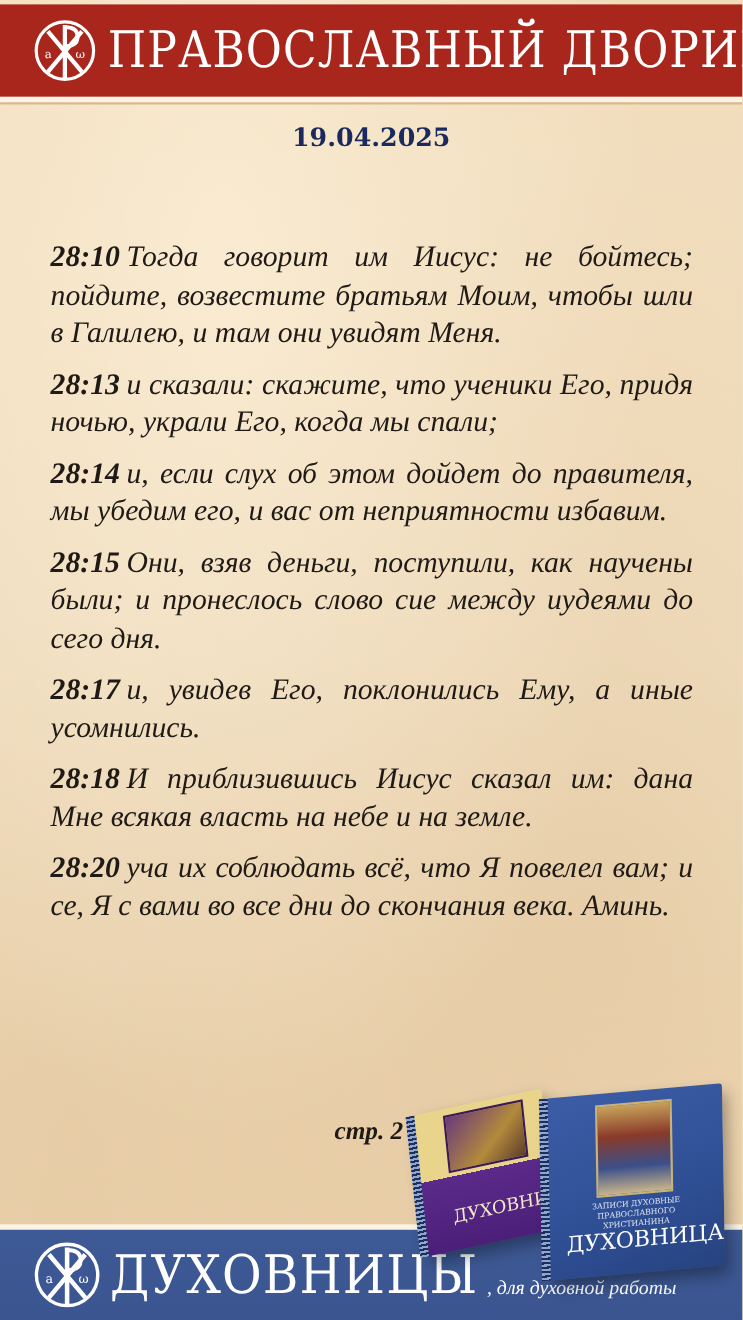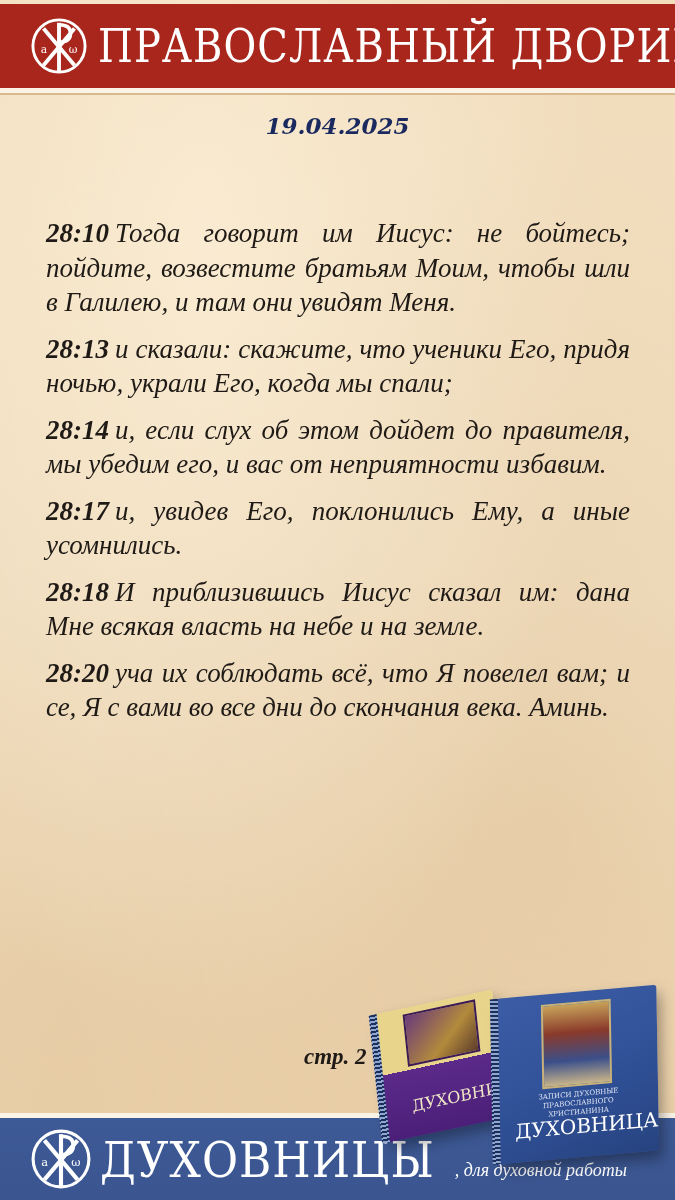--- a/index.html
+++ b/index.html
@@ -34,55 +34,55 @@
     font-size: 40px;
     letter-spacing: 1px;
     transform: scaleY(1.15);
     white-space: nowrap;
     font-weight: normal;
   }
   
   .reading-head {
     position: absolute; left: 0; top: 112px; width: 675px;
     text-align: center; color: #1b2a5e; font-weight: bold;
-    font-family: "DejaVu Serif", serif; font-size: 23px; line-height: 28px; font-style: italic;
+    font-family: "DejaVu Serif", serif; font-size: 23px; line-height: 28px;
   }
   
   .verses {
     position: absolute; left: 34px; top: 204px; width: 608px;
     color: #1f1a16;
     font-family: "Liberation Serif", serif;
     font-style: italic;
     font-size: 27px;
     line-height: 34.5px;
     text-align: justify;
   }
   .verse { margin: 12px; }
   .verse-num { font-style: italic; font-weight: bold; margin-right: 6px; }
   
   .page-num {
-    position: absolute; left: 304px; top: 1044px;
+    position: absolute; left: 304px; top: 1015px;
     font-family: "Liberation Serif", serif; font-style: italic; font-weight: bold;
     font-size: 23px; color: #1f1a16;
   }
   
   .footer-line { position: absolute; left: 0; top: 1113px; width: 675px; height: 5px; background: #fbf3e6; }
   .footer {
     position: absolute; left: 0; top: 1118px; width: 675px; height: 82px;
     background: linear-gradient(180deg, #3e5a96 0%, #3a5590 100%);
     display: flex; align-items: center;
   }
   .footer .chirho { width: 62px; height: 62px; margin-left: 30px; }
   .footer-brand {
     margin-left: 8px; color: #ffffff;
     font-family: "DejaVu Serif", serif; font-size: 44px; letter-spacing: 1px;
     transform: scaleY(1.1); white-space: nowrap;
   }
   .footer-tagline {
-    margin-left: 20px; margin-top: 22px; color: #ffffff;
+    margin-left: 8px; margin-top: 22px; color: #ffffff;
     font-family: "Liberation Serif", serif; font-style: italic; font-size: 18px; white-space: nowrap;
   }
   
   .nb { position: absolute; border-radius: 3px; box-shadow: 4px 8px 14px rgba(0,0,0,0.35); }
   .nb-left {
     left: 380px; top: 1002px; width: 120px; height: 128px;
     background: linear-gradient(180deg, #e9d48c 0%, #e9d48c 48%, #5b2a8a 48%, #4b1f78 100%);
     transform: rotate(-12deg) skewX(-6deg);
   }
   .nb-left .icon-frame {
@@ -141,20 +141,21 @@
 <div class="header-line2"></div>
 
 <div class="reading-head">
   <div>19.04.2025</div>
 </div>
 
 <div class="verses">
   <p class="verse"><span class="verse-num">28:10</span><span>Тогда говорит им Иисус: не бойтесь; пойдите, возвестите братьям Моим, чтобы шли в Галилею, и там они увидят Меня.</span></p>
   <p class="verse"><span class="verse-num">28:13</span><span>и сказали: скажите, что ученики Его, придя ночью, украли Его, когда мы спали;</span></p>
   <p class="verse"><span class="verse-num">28:14</span><span>и, если слух об этом дойдет до правителя, мы убедим его, и вас от неприятности избавим.</span></p>
+  <p class="verse"><span class="verse-num">28:15</span><span>Они, взяв деньги, поступили, как научены были; и пронеслось слово сие между иудеями до сего дня.</span></p>
   <p class="verse"><span class="verse-num">28:17</span><span>и, увидев Его, поклонились Ему, а иные усомнились.</span></p>
   <p class="verse"><span class="verse-num">28:18</span><span>И приблизившись Иисус сказал им: дана Мне всякая власть на небе и на земле.</span></p>
   <p class="verse"><span class="verse-num">28:20</span><span>уча их соблюдать всё, что Я повелел вам; и се, Я с вами во все дни до скончания века. Аминь.</span></p>
 </div>
 
 <div class="page-num">стр. 2</div>
 
 <div class="footer-line"></div>
 <div class="footer">
   <svg class="chirho" viewBox="0 0 60 60">

